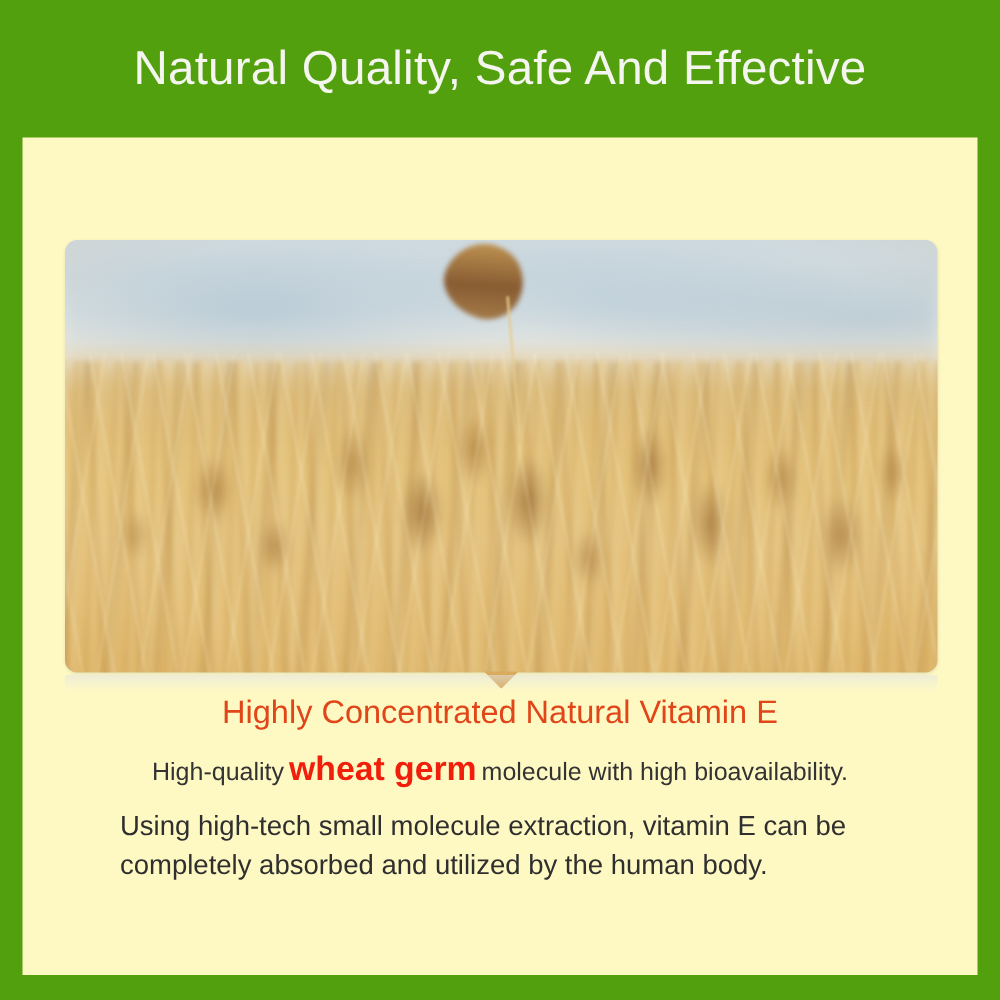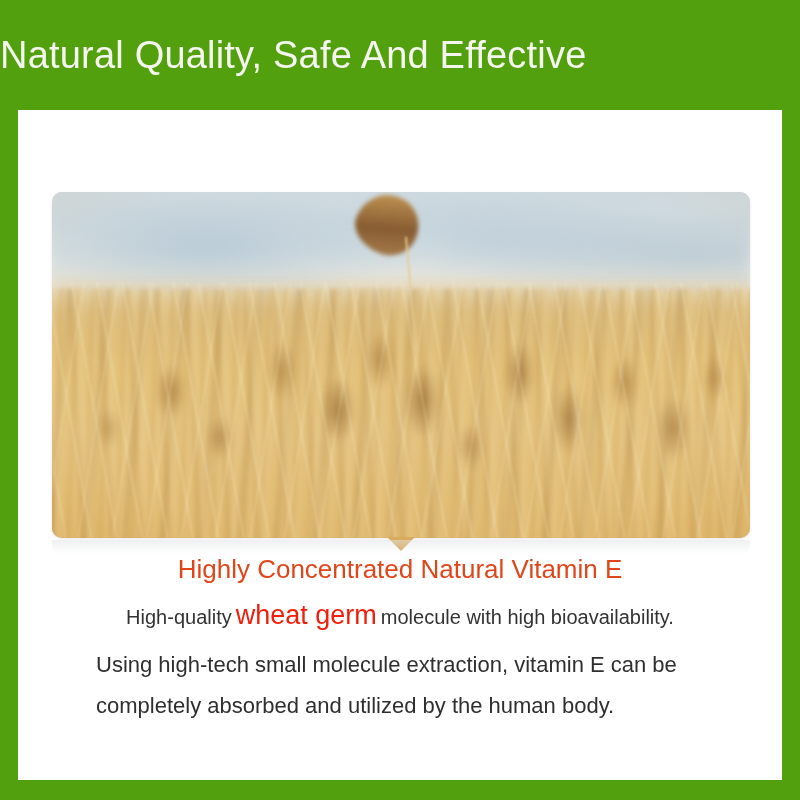--- a/index.html
+++ b/index.html
@@ -16,39 +16,39 @@
   }
 
   
   .banner {
     position: absolute;
     left: 0; top: 0;
     width: 800px;
     height: 110px;
     display: flex;
     align-items: center;
-    justify-content: flex-start;
+    justify-content: center;
   }
   .banner-title {
     color: #f5f5f0;
     font-size: 38px;
     font-weight: 400;
     letter-spacing: 0.2px;
     line-height: 1;
     white-space: nowrap;
   }
 
   
   .card {
     position: absolute;
     left: 18px;
     top: 110px;
     width: 764px;
     height: 670px;
-    background: #ffffff;
+    background: #fef9c3;
   }
 
   
   .photo-wrap {
     position: absolute;
     left: 34px;          
     top: 82px;           
     width: 698px;
     height: 346px;
   }
@@ -230,28 +230,28 @@
   .lead {
     margin-top: 15px;
     font-size: 20px;
     color: #333333;
     line-height: 28px;
     white-space: nowrap;
   }
   .lead .hl {
     color: #f01e0a;
     font-size: 27px;
-    font-weight: 400;
+    font-weight: 700;
     padding: 0 4px;
   }
   .para {
     margin-top: 13px;
     font-size: 22px;
     color: #2f2f2f;
-    line-height: 41px;
+    line-height: 31px;
     padding: 0 78px;
     text-align: left;
   }
 </style>
 </head>
 <body>
 
 <div class="banner">
   <div class="banner-title">Natural Quality, Safe And Effective</div>
 </div>

